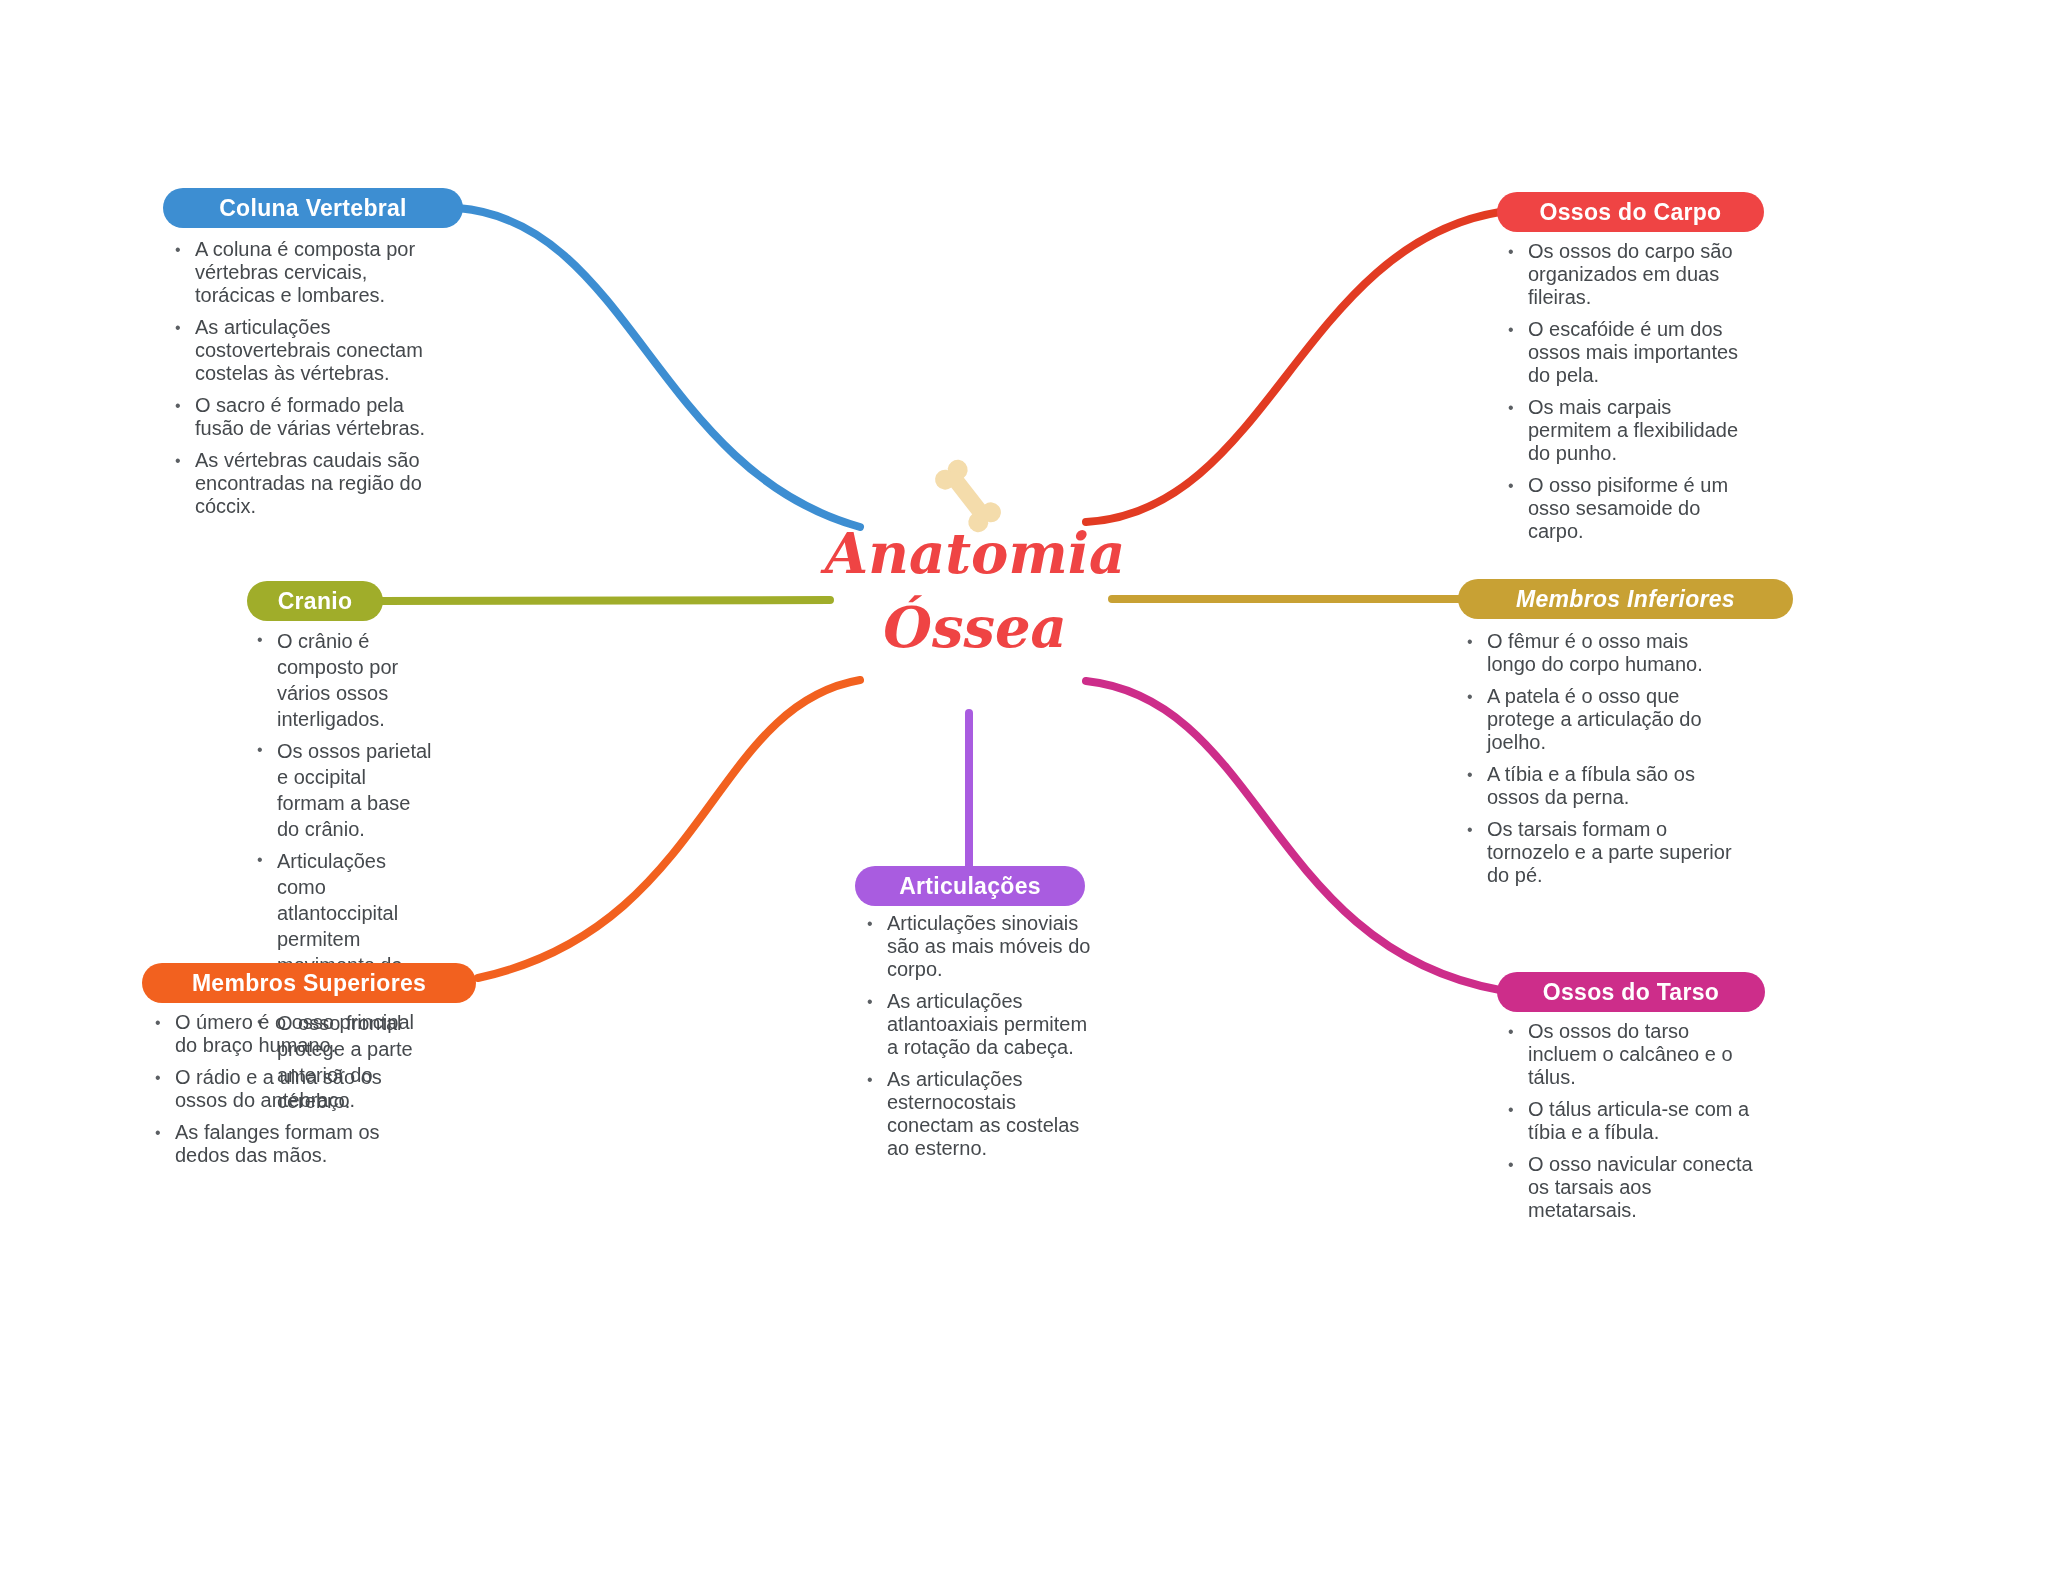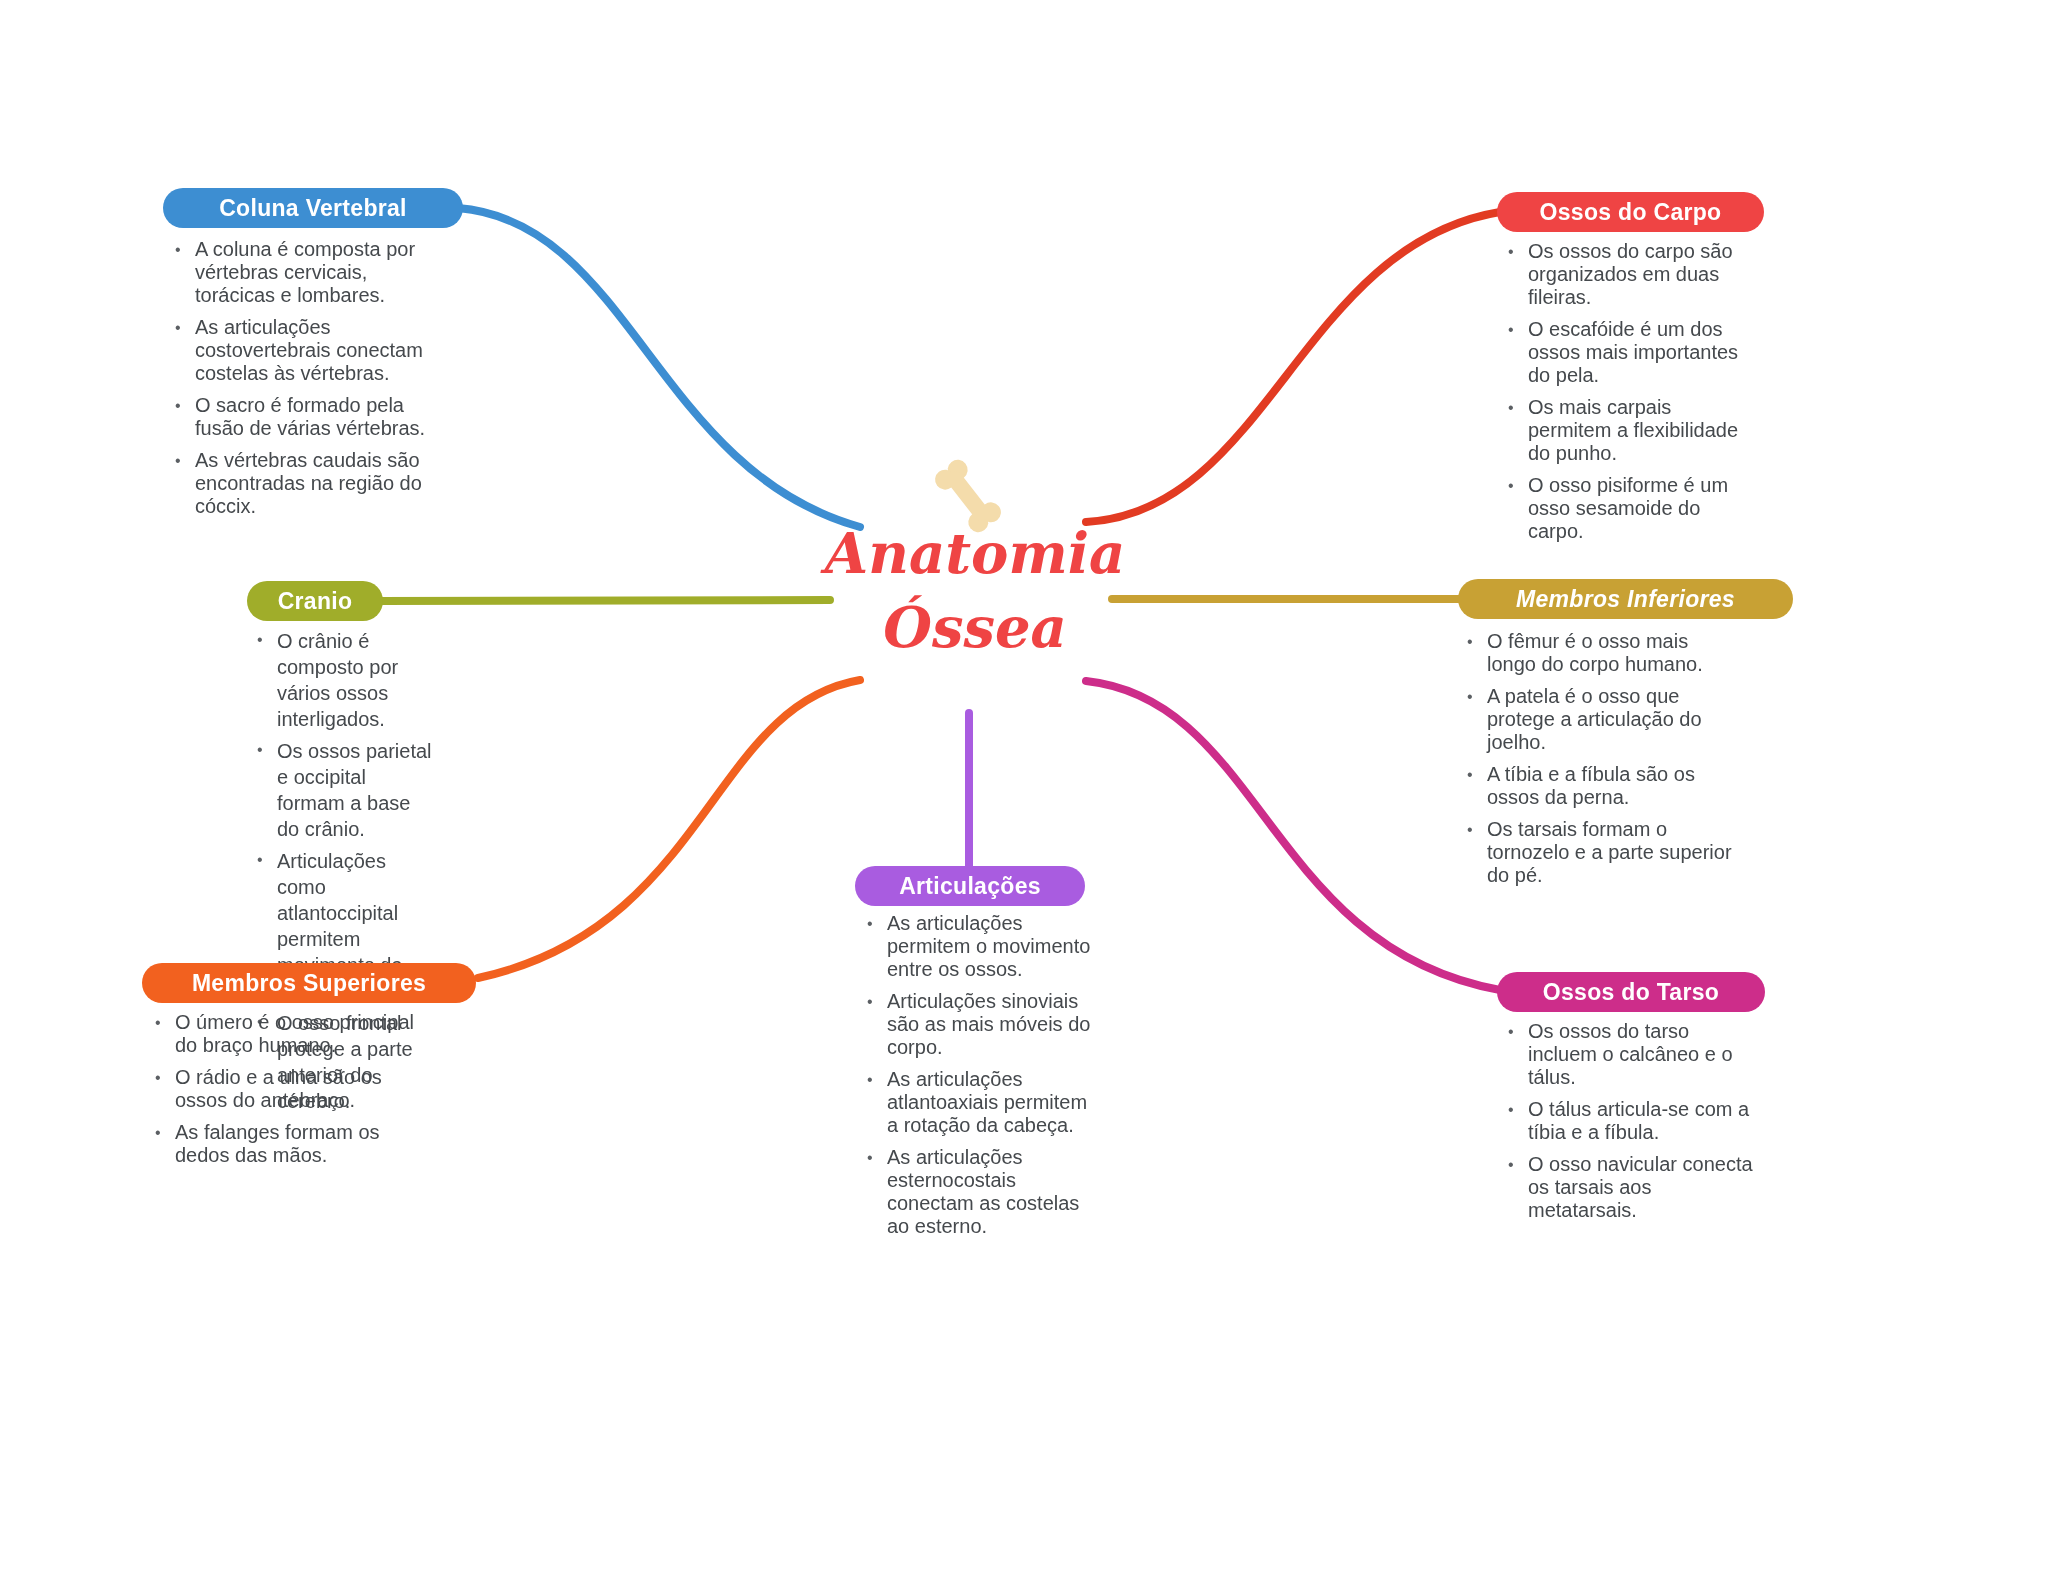--- a/index.html
+++ b/index.html
@@ -121,21 +121,20 @@
     <ul class="bullets" style="left:150px;top:1011px;width:285px;">
       <li>O úmero é o osso principal do braço humano.</li>
       <li>O rádio e a ulna são os ossos do antebraço.</li>
       <li>As falanges formam os dedos das mãos.</li>
     </ul>
   </div>
 
   <div class="c-purple">
     <div class="badge" style="left:855px;top:866px;width:230px;">Articulações</div>
     <ul class="bullets" style="left:862px;top:912px;width:238px;">
-      <li>As articulações permitem o movimento entre os ossos.</li>
       <li>Articulações sinoviais são as mais móveis do corpo.</li>
       <li>As articulações atlantoaxiais permitem a rotação da cabeça.</li>
       <li>As articulações esternocostais conectam as costelas ao esterno.</li>
     </ul>
   </div>
 
   <div class="c-magenta">
     <div class="badge" style="left:1497px;top:972px;width:268px;">Ossos do Tarso</div>
     <ul class="bullets" style="left:1503px;top:1020px;width:250px;">
       <li>Os ossos do tarso incluem o calcâneo e o tálus.</li>

